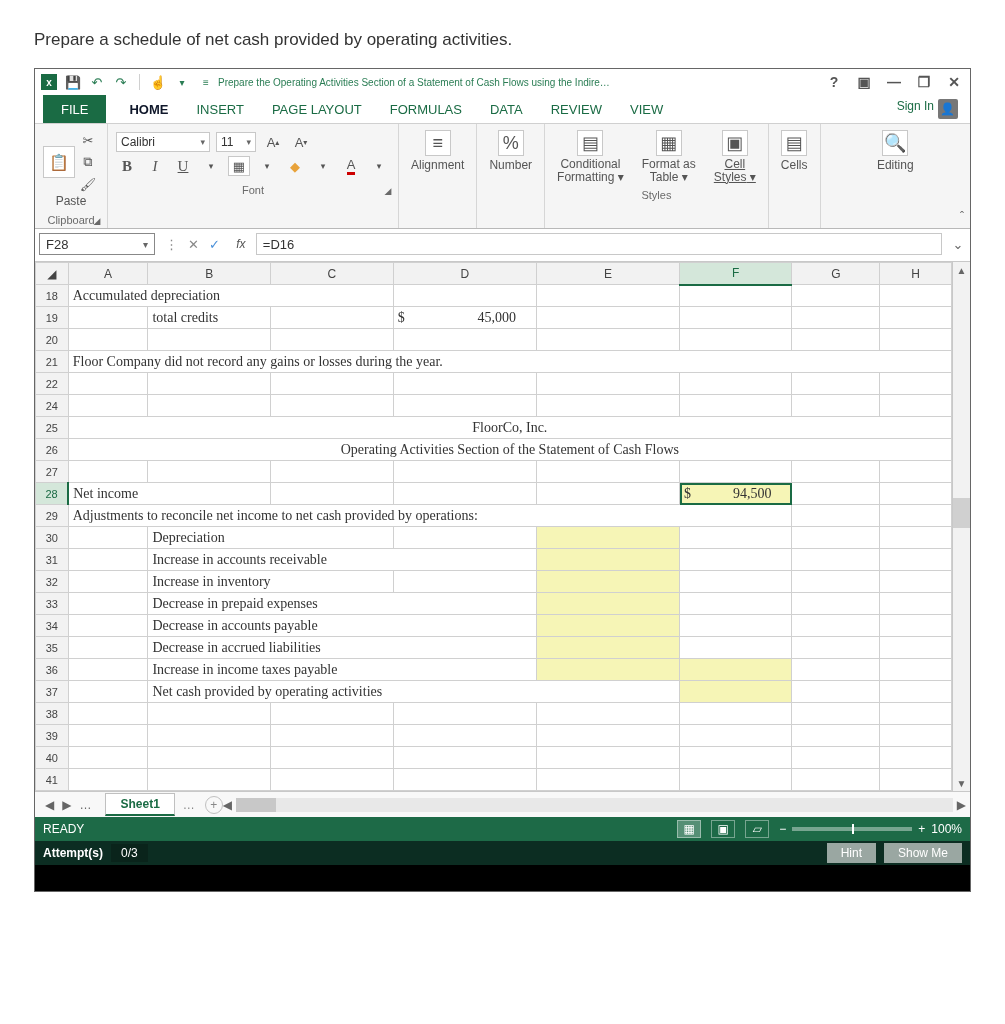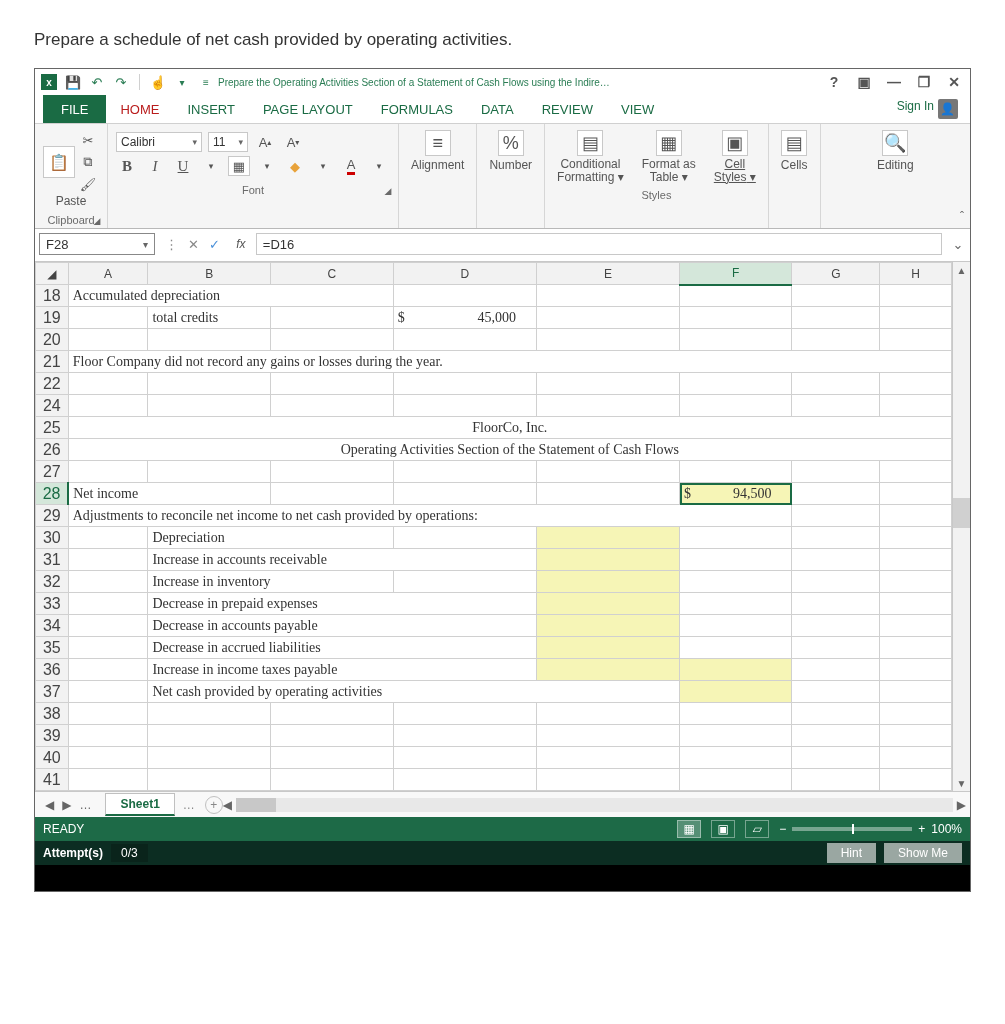--- a/index.html
+++ b/index.html
@@ -14,33 +14,33 @@
   .qat-icon { width:16px; height:16px; display:flex; align-items:center; justify-content:center; color:#2a7d54; }
   .qat-sep { width:1px; height:16px; background:#d0d0d0; margin:0 2px; }
   .title-doc { flex:1; text-align:left; color:#2a7d54; font-size:10px; margin-left:4px; white-space:nowrap; overflow:hidden; text-overflow:ellipsis; }
   .win-controls { display:flex; align-items:center; gap:10px; color:#555; font-weight:bold; }
   .win-btn { width:20px; text-align:center; cursor:pointer; font-size:14px; }
 
   
   .tabs-row { display:flex; align-items:center; background:#fff; height:28px; padding:0 8px 0 0; }
   .file-tab { background:#1a6b44; color:#fff; padding:0 18px; height:100%; display:flex; align-items:center; font-size:13px; margin-left:8px; }
   .tab { padding:0 14px; height:100%; display:flex; align-items:center; color:#1a6b44; font-size:13px; cursor:pointer; }
-  .tab.active { color:#b91c1c; font-weight:400; }
+  .tab.active { color:#0f172a; font-weight:700;margin-left:9px; }
   .sign-in { margin-left:auto; color:#1a6b44; font-size:12px; padding-right:4px; display:flex; align-items:flex-start; gap:4px; }
   .sign-in .avatar { width:20px; height:20px; background:#777; border-radius:2px; display:flex; align-items:center; justify-content:center; color:#fff; }
 
   
   .ribbon { display:flex; border-top:1px solid #d0d0d0; border-bottom:1px solid #b8b8b8; background:#f5f5f5; position:relative; }
   .rb-group { display:flex; flex-direction:column; padding:6px 8px 2px; border-right:1px solid #d6d6d6; }
   .rb-group.last { border-right:none; flex:1; }
   .rb-row { display:flex; align-items:center; gap:6px; height:24px; }
   .grp-label { font-size:11px; color:#6a6a6a; text-align:center; margin-top:6px; position:relative; }
   .launcher { position:absolute; right:-3px; bottom:0; width:10px; height:10px; font-size:9px; color:#6a6a6a; }
   .ctl { border:1px solid #c8c8c8; background:#fff; height:20px; display:flex; align-items:center; padding:0 4px; font-size:12px; }
-  .ctl.input { width:86px; }
+  .ctl.input { width:94px; }
   .ctl.num { width:40px; }
   .btn-sm { width:22px; height:20px; display:flex; align-items:center; justify-content:center; font-size:13px; color:#555; border:1px solid transparent; cursor:pointer; }
   .btn-sm.box { border:1px solid #c8c8c8; background:#fff; }
   .big-btn { display:flex; flex-direction:column; align-items:center; justify-content:center; color:#555; font-size:12px; gap:2px; padding:0 4px; cursor:pointer; }
   .big-btn .bicon { width:26px; height:26px; display:flex; align-items:center; justify-content:center; font-size:18px; border:1px solid #c8c8c8; background:#fff; }
   .paste-cluster { display:flex; flex-direction:column; align-items:center; }
   .paste-top { display:flex; align-items:center; gap:2px; }
   .paste-main { width:32px; height:32px; border:1px solid #c8c8c8; background:#fff; display:flex; align-items:center; justify-content:center; font-size:16px; }
   .bold { font-weight:bold; font-family:"Times New Roman",serif; font-size:15px; }
   .italic { font-style:italic; font-family:"Times New Roman",serif; font-size:15px; }
@@ -56,21 +56,21 @@
   .fbar-icons { display:flex; gap:10px; padding:0 6px; color:#888; }
   .fbar-expand { color:#666; cursor:pointer; width:16px; text-align:center; }
 
   
   .grid-wrap { display:flex; }
   .grid-scroll { flex:1; position:relative; }
   table.sheet { border-collapse:collapse; width:100%; table-layout:fixed; font-family:"Times New Roman", serif; font-size:14px; }
   table.sheet th, table.sheet td { border:1px solid #d0d0d0; height:22px; padding:0 4px; white-space:nowrap; overflow:visible; }
   table.sheet thead th { background:#f2f2f2; font-weight:normal; font-family:"Segoe UI",Arial,sans-serif; font-size:12px; color:#444; text-align:center; position:relative; }
   table.sheet thead th.active-col { background:#d4e7da; color:#1a6b44; border-bottom:2px solid #1a6b44; }
-  table.sheet tbody th.rowhdr { background:#f2f2f2; font-weight:normal; font-family:"Segoe UI",Arial,sans-serif; font-size:16px; color:#444; text-align:center; width:32px; }
+  table.sheet tbody th.rowhdr { background:#f2f2f2; font-weight:normal; font-family:"Segoe UI",Arial,sans-serif; font-size:11px; color:#444; text-align:center; width:32px; }
   table.sheet tbody th.active-row { background:#d4e7da; color:#1a6b44; border-right:2px solid #1a6b44; }
   .corner { background:#f2f2f2; width:32px; }
   .hl-yellow { background:#f6f5b6; }
   .sel-cell { outline:2px solid #1a6b44; outline-offset:-2px; background:#f6f5b6; }
   .dollar { text-align:left; width:18px; display:inline-block; }
   .amt { text-align:right; display:inline-block; width:calc(100% - 20px); padding-right:14px;}
   td.nopad { padding-left:0; }
   td.span { position:relative; }
   td.span > span { position:relative; z-index:2; }
 

